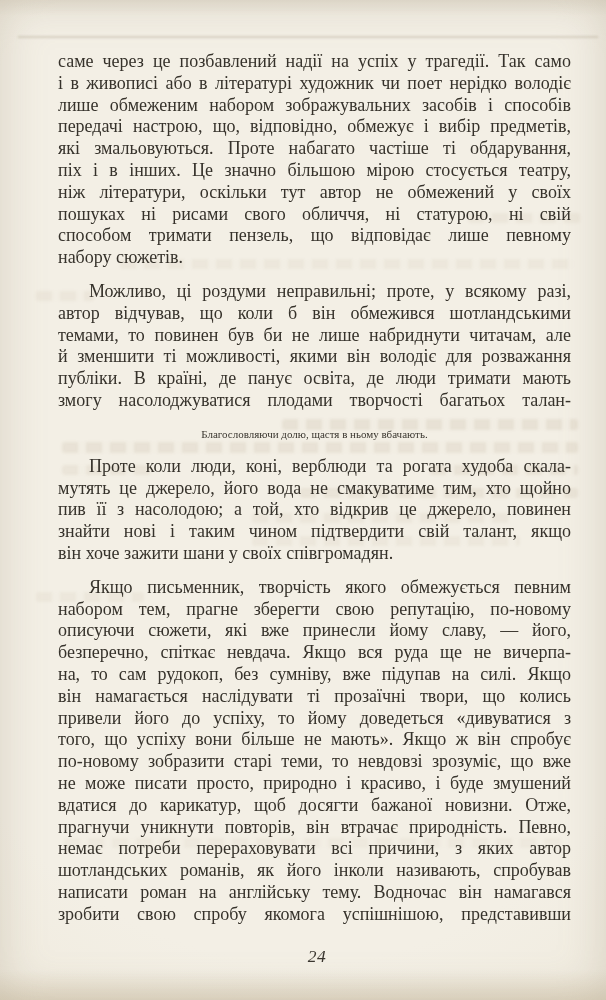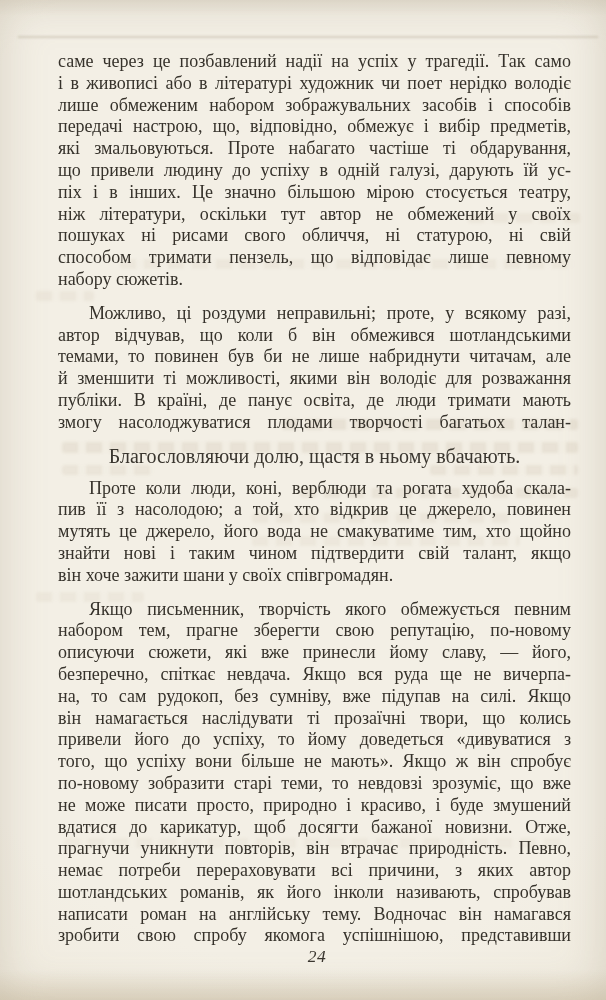--- a/index.html
+++ b/index.html
@@ -49,21 +49,21 @@
   }
   .line.last {
     text-align-last: left;
   }
   .line.indent {
     text-indent: 31px;
   }
   .quote {
     text-align: center;
     text-align-last: center;
-    font-size: 20px;
+    font-size: 11px;
     line-height: 20px;
     margin: 6px 0 7px 0;
     color: #3a362f;
   }
   .page-number {
     position: absolute;
     top: 946px;
     left: 0;
     width: 606px;
     text-align: center;
@@ -103,40 +103,39 @@
   <div class="ghost" style="top:592px; left:36px; width:108px; height:10px; opacity:.45;"></div>
   <div class="ghost" style="top:838px; left:64px; width:500px; height:10px; opacity:.35;"></div>
 
   <main class="text-column">
       <div class="para">
         <div class="line">саме через це позбавлений надії на успіх у трагедії. Так само</div>
         <div class="line">і в живописі або в літературі художник чи поет нерідко володіє</div>
         <div class="line">лише обмеженим набором зображувальних засобів і способів</div>
         <div class="line">передачі настрою, що, відповідно, обмежує і вибір предметів,</div>
         <div class="line">які змальовуються. Проте набагато частіше ті обдарування,</div>
-        <div class="line">що привели людину до успіху в одній галузі, дарують їй ус-</div>
         <div class="line">піх і в інших. Це значно більшою мірою стосується театру,</div>
         <div class="line">ніж літератури, оскільки тут автор не обмежений у своїх</div>
         <div class="line">пошуках ні рисами свого обличчя, ні статурою, ні свій</div>
         <div class="line">способом тримати пензель, що відповідає лише певному</div>
         <div class="line last">набору сюжетів.</div>
       </div>
       <div class="para">
         <div class="line indent">Можливо, ці роздуми неправильні; проте, у всякому разі,</div>
         <div class="line">автор відчував, що коли б він обмежився шотландськими</div>
         <div class="line">темами, то повинен був би не лише набриднути читачам, але</div>
         <div class="line">й зменшити ті можливості, якими він володіє для розважання</div>
         <div class="line">публіки. В країні, де панує освіта, де люди тримати мають</div>
         <div class="line">змогу насолоджуватися плодами творчості багатьох талан-</div>
       </div>
       <div class="quote">Благословляючи долю, щастя в ньому вбачають.</div>
       <div class="para">
         <div class="line indent">Проте коли люди, коні, верблюди та рогата худоба скала-</div>
+        <div class="line">мутять це джерело, його вода не смакуватиме тим, хто щойно</div>
         <div class="line">пив її з насолодою; а той, хто відкрив це джерело, повинен</div>
-        <div class="line">мутять це джерело, його вода не смакуватиме тим, хто щойно</div>
         <div class="line">знайти нові і таким чином підтвердити свій талант, якщо</div>
         <div class="line last">він хоче зажити шани у своїх співгромадян.</div>
       </div>
       <div class="para">
         <div class="line indent">Якщо письменник, творчість якого обмежується певним</div>
         <div class="line">набором тем, прагне зберегти свою репутацію, по-новому</div>
         <div class="line">описуючи сюжети, які вже принесли йому славу, — його,</div>
         <div class="line">безперечно, спіткає невдача. Якщо вся руда ще не вичерпа-</div>
         <div class="line">на, то сам рудокоп, без сумніву, вже підупав на силі. Якщо</div>
         <div class="line">він намагається наслідувати ті прозаїчні твори, що колись</div>

